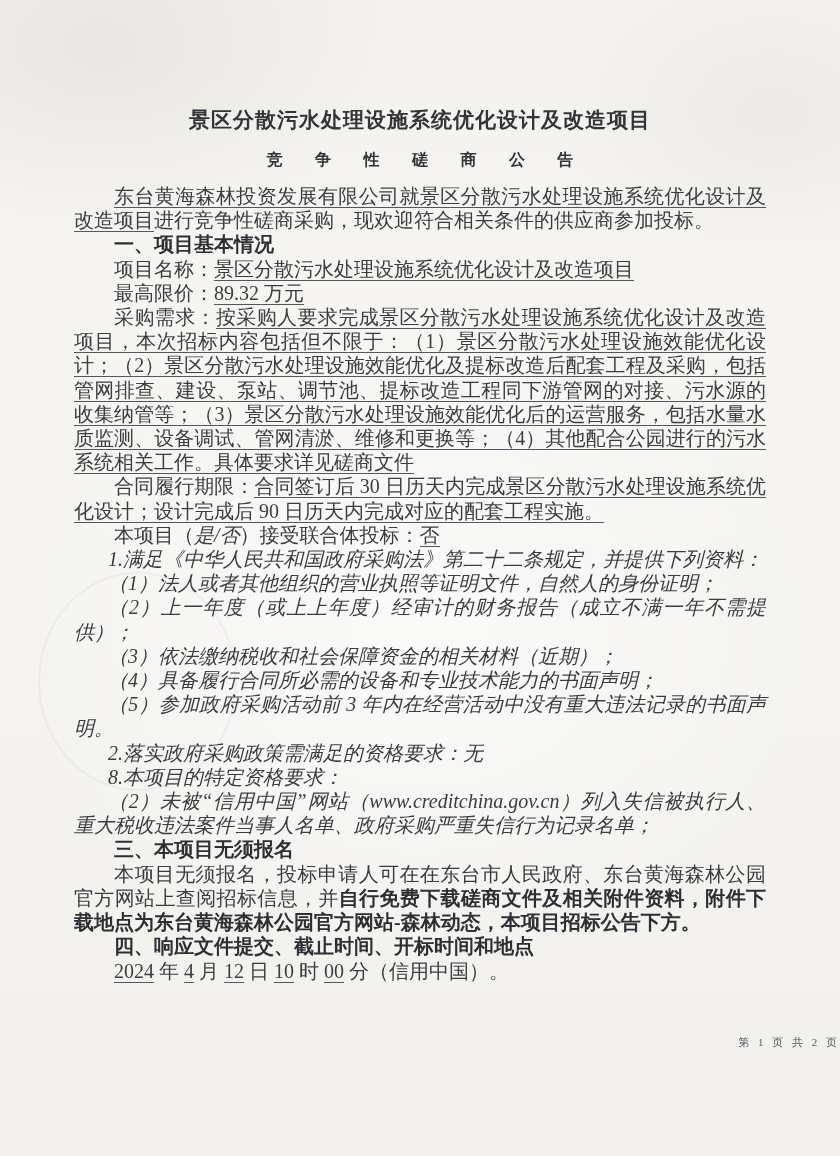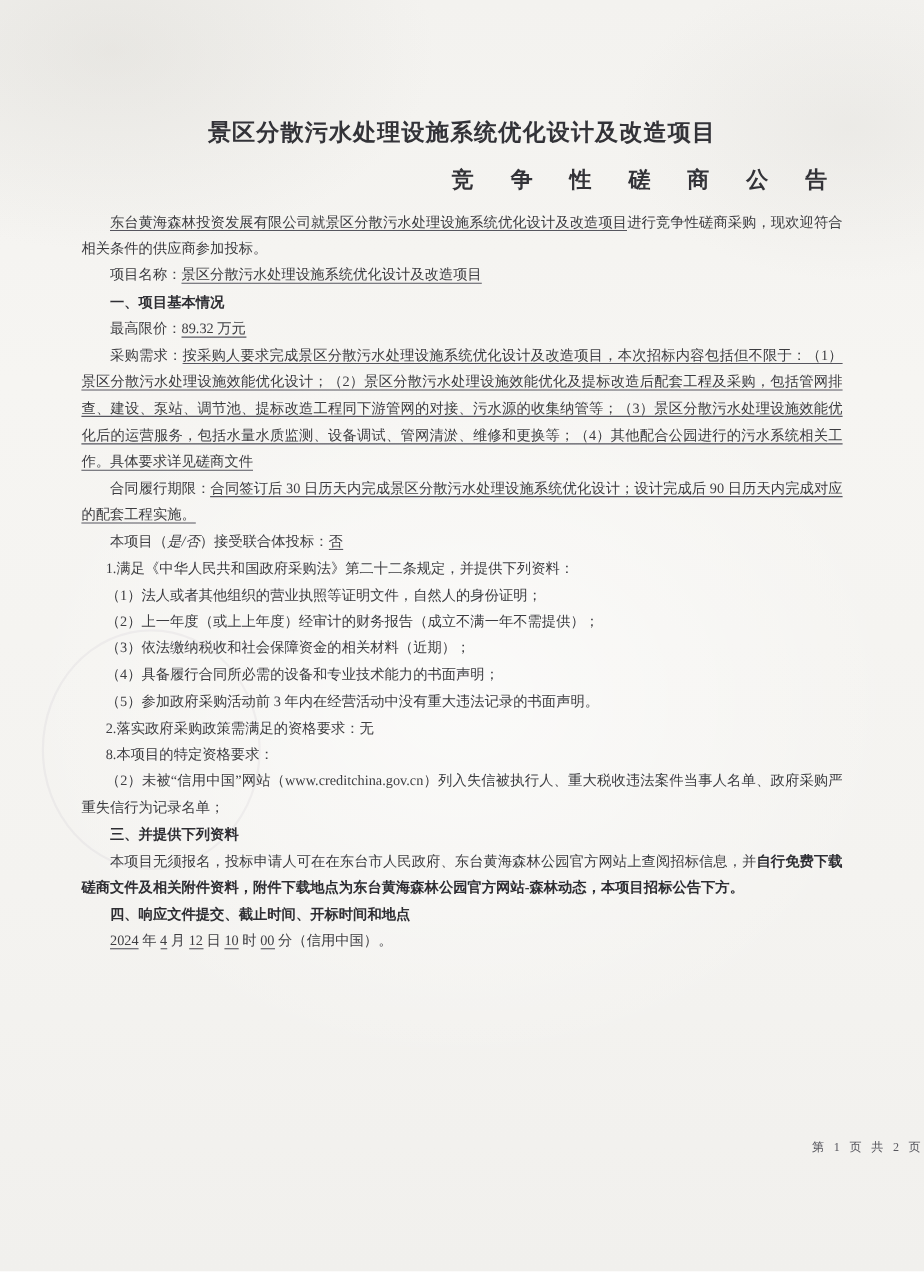--- a/index.html
+++ b/index.html
@@ -28,33 +28,33 @@
   }
   .doc-title{
     margin:106px 0 0 0;
     text-align:center;
     font-size:21px;font-weight:bold;color:#333338;
     font-family:"Liberation Sans","DejaVu Sans",sans-serif;
     letter-spacing:1px;
   }
   .doc-subtitle{
     margin:16px 0 13px 0;
-    text-align:right;
-    font-size:20px;font-weight:bold;color:#333338;
+    text-align:center;
+    font-size:16px;font-weight:bold;color:#333338;
     font-family:"Liberation Sans","DejaVu Sans",sans-serif;
     letter-spacing:14px;text-indent:14px;
   }
   .para{
     margin:0;
-    font-size:13px;
+    font-size:20px;
     line-height:24.2px;
     text-align:justify;
   }
   .para.body{text-indent:2em;}
-  .para.item{text-indent:1.7em;}
+  .para.item{text-indent:1.7em;font-style:italic;}
   .para.heading{
     text-indent:2em;font-weight:bold;color:#2e2e33;
     font-family:"Liberation Sans","DejaVu Sans",sans-serif;
   }
   .u{border-bottom:1px solid rgba(68,68,78,0.9);}
   .b{font-weight:bold;color:#2e2e33;}
   .i{font-style:italic;}
   .page-footer{
     position:absolute;top:1035px;left:0;width:840px;
     text-align:right;
@@ -65,35 +65,35 @@
 </head>
 <body>
 
 <div class="page">
   <div class="stamp-ghost"></div>
   <div class="content">
     <h1 class="doc-title">景区分散污水处理设施系统优化设计及改造项目</h1>
     <h2 class="doc-subtitle">竞 争 性 磋 商 公 告</h2>
     <div>
         <p class="para body"><span class="u">东台黄海森林投资发展有限公司就景区分散污水处理设施系统优化设计及改造项目</span><span>进行竞争性磋商采购，现欢迎符合相关条件的供应商参加投标。</span></p>
+        <p class="para heading"><span>一、项目基本情况</span></p>
         <p class="para body"><span>项目名称：</span><span class="u">景区分散污水处理设施系统优化设计及改造项目</span></p>
-        <p class="para heading"><span>一、项目基本情况</span></p>
         <p class="para body"><span>最高限价：</span><span class="u">89.32 万元</span></p>
         <p class="para body"><span>采购需求：</span><span class="u">按采购人要求完成景区分散污水处理设施系统优化设计及改造项目，本次招标内容包括但不限于：（1）景区分散污水处理设施效能优化设计；（2）景区分散污水处理设施效能优化及提标改造后配套工程及采购，包括管网排查、建设、泵站、调节池、提标改造工程同下游管网的对接、污水源的收集纳管等；（3）景区分散污水处理设施效能优化后的运营服务，包括水量水质监测、设备调试、管网清淤、维修和更换等；（4）其他配合公园进行的污水系统相关工作。具体要求详见磋商文件</span></p>
         <p class="para body"><span>合同履行期限：</span><span class="u">合同签订后 30 日历天内完成景区分散污水处理设施系统优化设计；设计完成后 90 日历天内完成对应的配套工程实施。</span></p>
         <p class="para body"><span>本项目（</span><span class="i">是/否</span><span>）接受联合体投标：</span><span class="u">否</span></p>
         <p class="para item"><span>1.满足《中华人民共和国政府采购法》第二十二条规定，并提供下列资料：</span></p>
         <p class="para item"><span>（1）法人或者其他组织的营业执照等证明文件，自然人的身份证明；</span></p>
         <p class="para item"><span>（2）上一年度（或上上年度）经审计的财务报告（成立不满一年不需提供）；</span></p>
         <p class="para item"><span>（3）依法缴纳税收和社会保障资金的相关材料（近期）；</span></p>
         <p class="para item"><span>（4）具备履行合同所必需的设备和专业技术能力的书面声明；</span></p>
         <p class="para item"><span>（5）参加政府采购活动前 3 年内在经营活动中没有重大违法记录的书面声明。</span></p>
         <p class="para item"><span>2.落实政府采购政策需满足的资格要求：无</span></p>
         <p class="para item"><span>8.本项目的特定资格要求：</span></p>
         <p class="para item"><span>（2）未被“信用中国”网站（www.creditchina.gov.cn）列入失信被执行人、重大税收违法案件当事人名单、政府采购严重失信行为记录名单；</span></p>
-        <p class="para heading"><span>三、并提供下列资料</span></p>
+        <p class="para heading"><span>三、本项目无须报名</span></p>
         <p class="para body"><span>本项目无须报名，投标申请人可在在东台市人民政府、东台黄海森林公园官方网站上查阅招标信息，并</span><span class="b">自行免费下载磋商文件及相关附件资料，附件下载地点为东台黄海森林公园官方网站-森林动态，本项目招标公告下方。</span></p>
         <p class="para heading"><span>四、响应文件提交、截止时间、开标时间和地点</span></p>
         <p class="para body"><span class="u">2024</span><span> 年 </span><span class="u">4</span><span> 月 </span><span class="u">12</span><span> 日 </span><span class="u">10</span><span> 时 </span><span class="u">00</span><span> 分（信用中国）。</span></p>
       </div>
   </div>
   <div class="page-footer">第 1 页 共 2 页</div>
 </div>
 
 </body></html>

